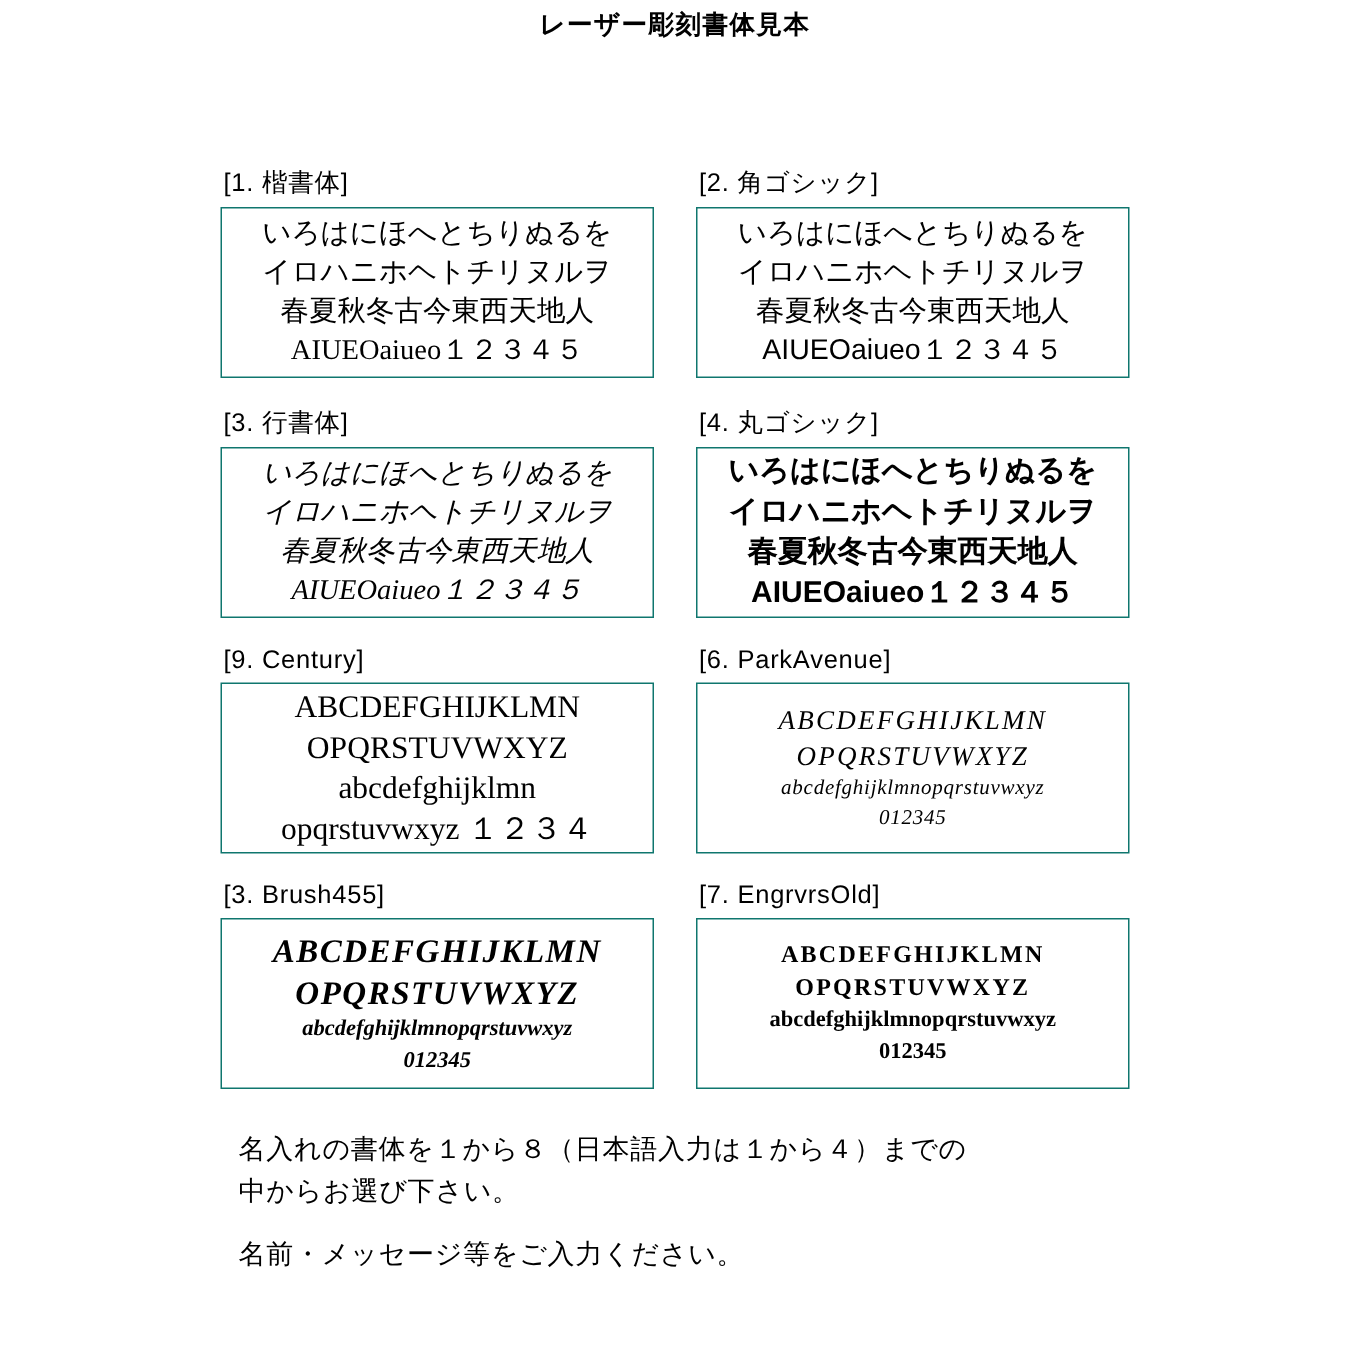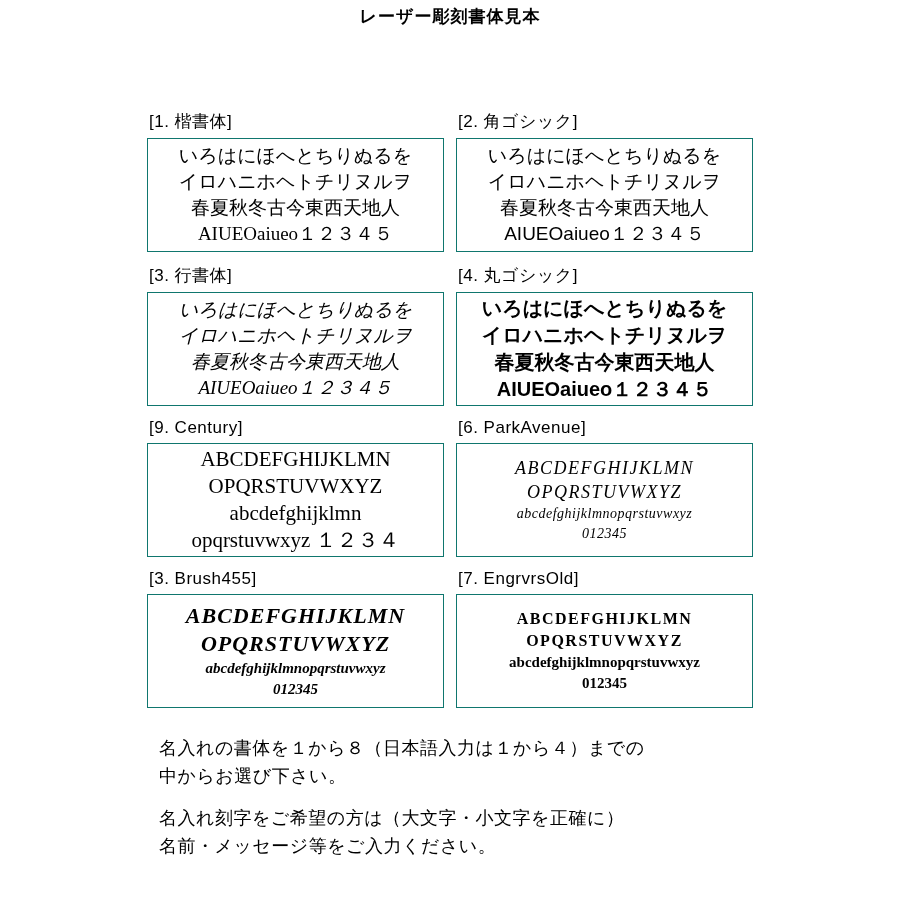--- a/index.html
+++ b/index.html
@@ -18,21 +18,20 @@
     letter-spacing: 1px;
   }
 
   .grid {
     width: 606px;
     margin: 82px auto 0 auto;
     display: grid;
     grid-template-columns: 1fr 1fr;
     column-gap: 28px;
     row-gap: 18px;
-    gap: 12px;
   }
 
   .cell { }
   .label {
     font-size: 17px;
     letter-spacing: 0.5px;
     margin-bottom: 5px;
     padding-left: 2px;
   }
   .box {
@@ -170,18 +169,17 @@
     </div>
 
   </div>
 
   <div class="notes">
     <p class="note">
       <span class="note-line">名入れの書体を１から８（日本語入力は１から４）までの</span>
       <span class="note-line">中からお選び下さい。</span>
     </p>
     <p class="note">
-      <span class="note-line">名入れ刻字をご希望の方は（大文字・小文字を正確に）</span>
       <span class="note-line">名前・メッセージ等をご入力ください。</span>
     </p>
   </div>
 
 </div>
 
 </body></html>

